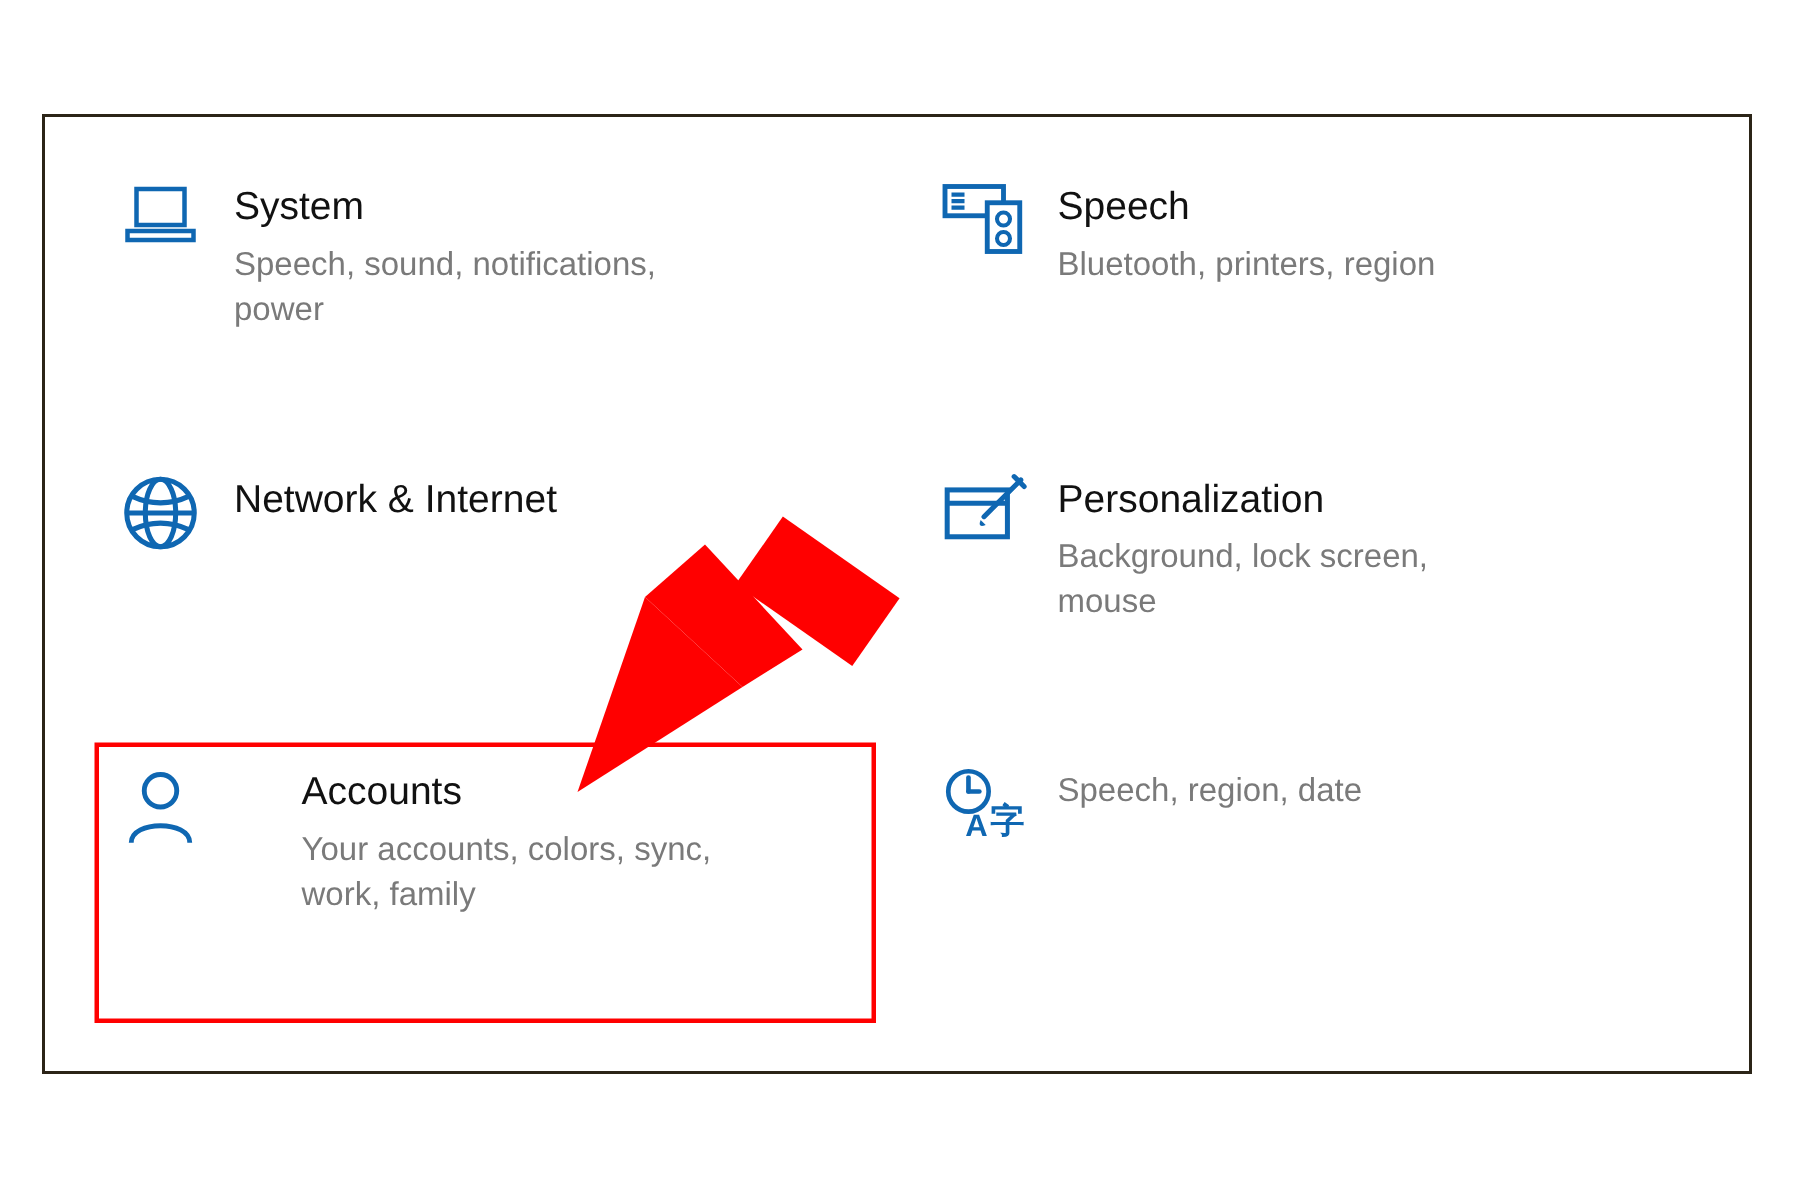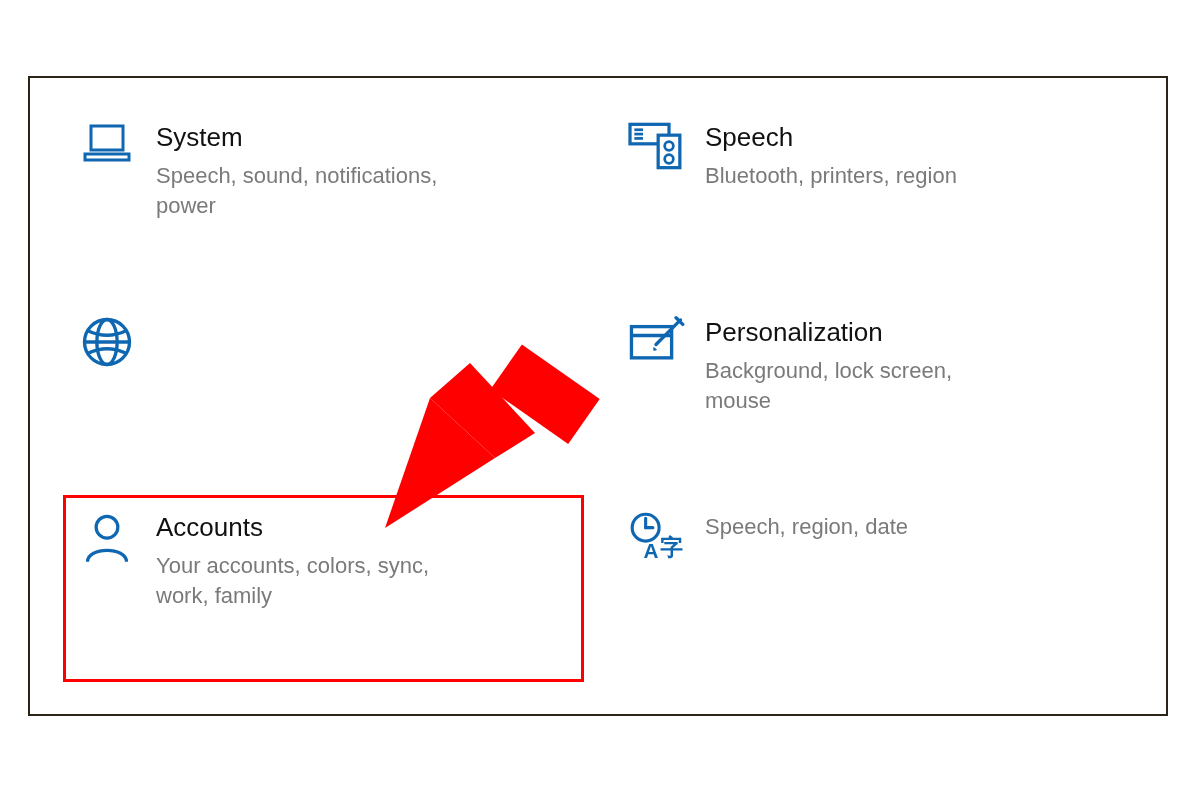--- a/index.html
+++ b/index.html
@@ -34,20 +34,21 @@
   .tile {
     display: flex;
     align-items: flex-start;
     padding: 14px 12px 10px 12px;
     box-sizing: border-box;
     cursor: pointer;
   }
   .tile.highlight {
     outline: 3px solid #ff0000;
     outline-offset: -2px;
+    gap: 45px;
   }
   .tile .icon {
     width: 62px;
     min-width: 62px;
     height: 62px;
     display: flex;
     align-items: flex-start;
     justify-content: center;
     margin-right: 18px;
   }
@@ -118,20 +119,21 @@
       <span class="icon">
         <svg viewBox="0 0 48 48" width="54" height="54">
           <circle cx="24" cy="24" r="20" fill="none" stroke="#0f67b2" stroke-width="3"></circle>
           <ellipse cx="24" cy="24" rx="9" ry="20" fill="none" stroke="#0f67b2" stroke-width="3"></ellipse>
           <line x1="4" y1="24" x2="44" y2="24" stroke="#0f67b2" stroke-width="3"></line>
           <path d="M7 14 Q24 22 41 14" fill="none" stroke="#0f67b2" stroke-width="3"></path>
           <path d="M7 34 Q24 26 41 34" fill="none" stroke="#0f67b2" stroke-width="3"></path>
         </svg>
       </span>
       <div class="text">
+        <div class="title">Network &amp; Internet</div>
       </div>
     </div>
 
     <div class="tile">
       <span class="icon">
         <svg viewBox="0 0 52 44" width="58" height="50">
           <rect x="4" y="10" width="36" height="28" fill="none" stroke="#0f67b2" stroke-width="3"></rect>
           <line x1="4" y1="18" x2="40" y2="18" stroke="#0f67b2" stroke-width="3"></line>
           <path d="M26 26 L48 4" stroke="#0f67b2" stroke-width="3" stroke-linecap="round"></path>
           <path d="M44 2 L50 8" stroke="#0f67b2" stroke-width="3" stroke-linecap="round"></path>

